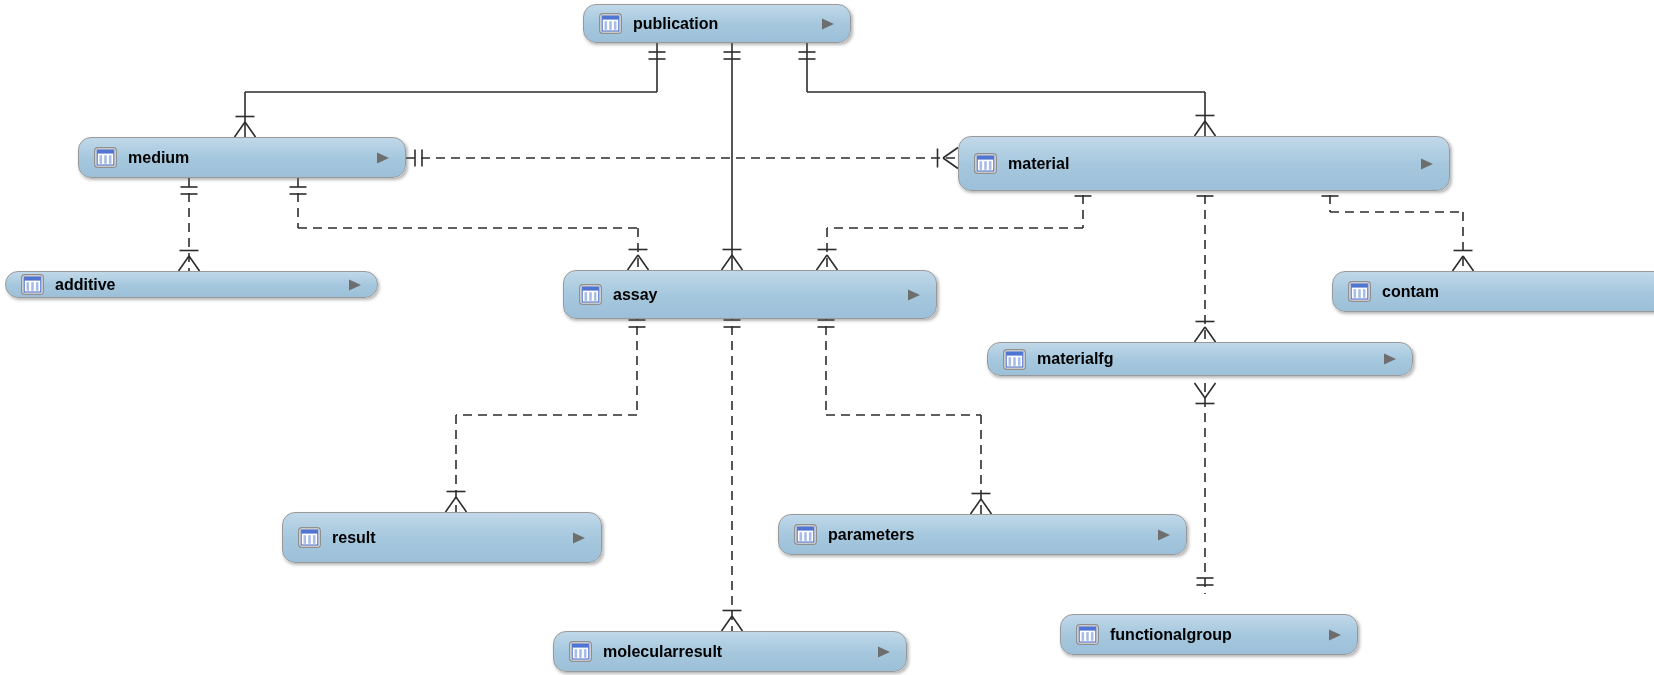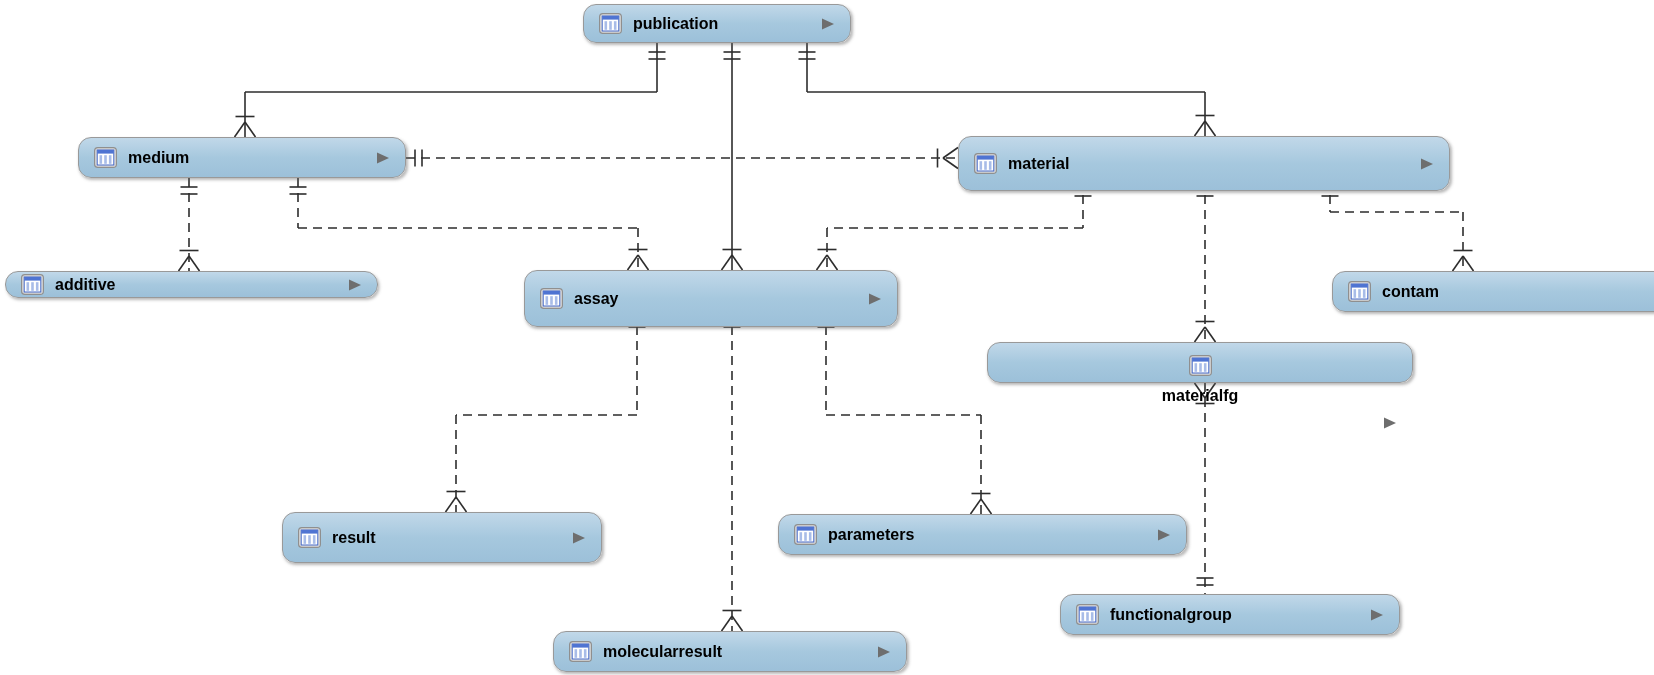--- a/index.html
+++ b/index.html
@@ -3,21 +3,21 @@
 <meta charset="utf-8">
 <style>
   html,body { margin:0; padding:0; background:#ffffff; }
   .canvas {
     position:relative; width:1654px; height:675px; background:#ffffff;
     font-family:"Liberation Sans", sans-serif; overflow:hidden;
   }
   #rel-layer { position:absolute; left:0; top:0; }
   .entity {
     position:absolute; display:flex; align-items:center; gap:11px;
-    padding:12px 15px; box-sizing:border-box;
+    padding:0 15px; box-sizing:border-box;
     background:linear-gradient(180deg,#c1d8e9 0%, #a6c8de 50%, #9cc0d9 100%);
     border:1px solid #999999; border-radius:13px;
     box-shadow:1.5px 2px 3px rgba(100,100,100,0.45);
   }
   .entity-label { font-weight:bold; font-size:16px; color:#000; white-space:nowrap; }
   .tbl-icon { display:flex; flex:0 0 auto; }
   .expand-arrow { margin-left:auto; display:flex; flex:0 0 auto; }
 </style>
 </head>
 <body>
@@ -217,21 +217,21 @@
         </g>
       </svg>
     </span>
     <span class="entity-label">additive</span>
     <span class="expand-arrow">
       <svg width="14" height="14" viewBox="0 0 14 14">
             <polygon points="1,1.5 13,7 1,12.5" fill="#6e6e6e"></polygon>
           </svg>
     </span>
   </div>
-      <div class="entity" style="left: 524px; top: 270px; width: 374px; height: 57px; align-items: center;">
+      <div class="entity" style="left: 563px; top: 270px; width: 374px; height: 49px; align-items: center;">
     <span class="tbl-icon">
       <svg width="23" height="21" viewBox="0 0 23 21">
         <rect x="0.6" y="0.6" width="21.8" height="19.8" rx="3.2" fill="#dcdcdc" stroke="#8f8f8f" stroke-width="1.2"></rect>
         <rect x="3.2" y="3" width="16.6" height="15" fill="#ffffff" stroke="#4468c8" stroke-width="1"></rect>
         <rect x="3.2" y="3" width="16.6" height="3.6" fill="#4f74d2"></rect>
         <g stroke="#a8bce8" stroke-width="2.6">
           <line x1="6.8" y1="8.2" x2="6.8" y2="16.8"></line>
           <line x1="11.5" y1="8.2" x2="11.5" y2="16.8"></line>
           <line x1="16.2" y1="8.2" x2="16.2" y2="16.8"></line>
         </g>
@@ -257,21 +257,21 @@
         </g>
       </svg>
     </span>
     <span class="entity-label">contam</span>
     <span class="expand-arrow">
       <svg width="14" height="14" viewBox="0 0 14 14">
             <polygon points="1,1.5 13,7 1,12.5" fill="#6e6e6e"></polygon>
           </svg>
     </span>
   </div>
-      <div class="entity" style="left: 987px; top: 342px; width: 426px; height: 41px; flex-direction: column;">
+      <div class="entity" style="left: 987px; top: 342px; width: 426px; height: 34px;">
     <span class="tbl-icon">
       <svg width="23" height="21" viewBox="0 0 23 21">
         <rect x="0.6" y="0.6" width="21.8" height="19.8" rx="3.2" fill="#dcdcdc" stroke="#8f8f8f" stroke-width="1.2"></rect>
         <rect x="3.2" y="3" width="16.6" height="15" fill="#ffffff" stroke="#4468c8" stroke-width="1"></rect>
         <rect x="3.2" y="3" width="16.6" height="3.6" fill="#4f74d2"></rect>
         <g stroke="#a8bce8" stroke-width="2.6">
           <line x1="6.8" y1="8.2" x2="6.8" y2="16.8"></line>
           <line x1="11.5" y1="8.2" x2="11.5" y2="16.8"></line>
           <line x1="16.2" y1="8.2" x2="16.2" y2="16.8"></line>
         </g>
@@ -317,21 +317,21 @@
         </g>
       </svg>
     </span>
     <span class="entity-label">parameters</span>
     <span class="expand-arrow">
       <svg width="14" height="14" viewBox="0 0 14 14">
             <polygon points="1,1.5 13,7 1,12.5" fill="#6e6e6e"></polygon>
           </svg>
     </span>
   </div>
-      <div class="entity" style="left: 1060px; top: 594px; width: 340px; height: 41px; justify-content: space-between;">
+      <div class="entity" style="left: 1060px; top: 614px; width: 298px; height: 41px; justify-content: space-between;">
     <span class="tbl-icon">
       <svg width="23" height="21" viewBox="0 0 23 21">
         <rect x="0.6" y="0.6" width="21.8" height="19.8" rx="3.2" fill="#dcdcdc" stroke="#8f8f8f" stroke-width="1.2"></rect>
         <rect x="3.2" y="3" width="16.6" height="15" fill="#ffffff" stroke="#4468c8" stroke-width="1"></rect>
         <rect x="3.2" y="3" width="16.6" height="3.6" fill="#4f74d2"></rect>
         <g stroke="#a8bce8" stroke-width="2.6">
           <line x1="6.8" y1="8.2" x2="6.8" y2="16.8"></line>
           <line x1="11.5" y1="8.2" x2="11.5" y2="16.8"></line>
           <line x1="16.2" y1="8.2" x2="16.2" y2="16.8"></line>
         </g>

